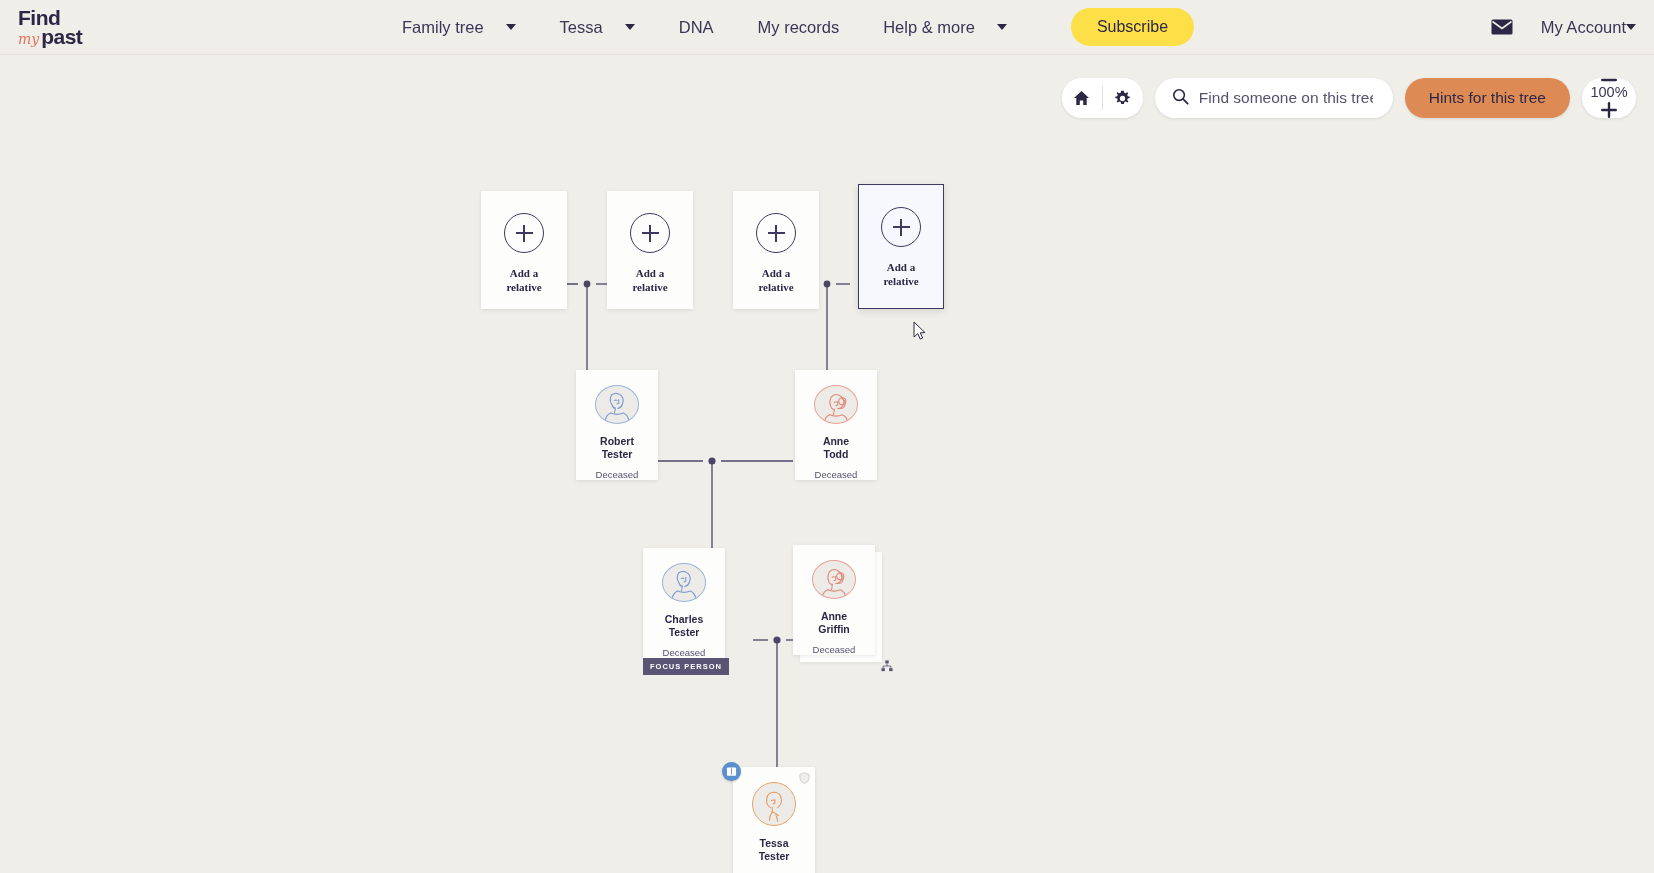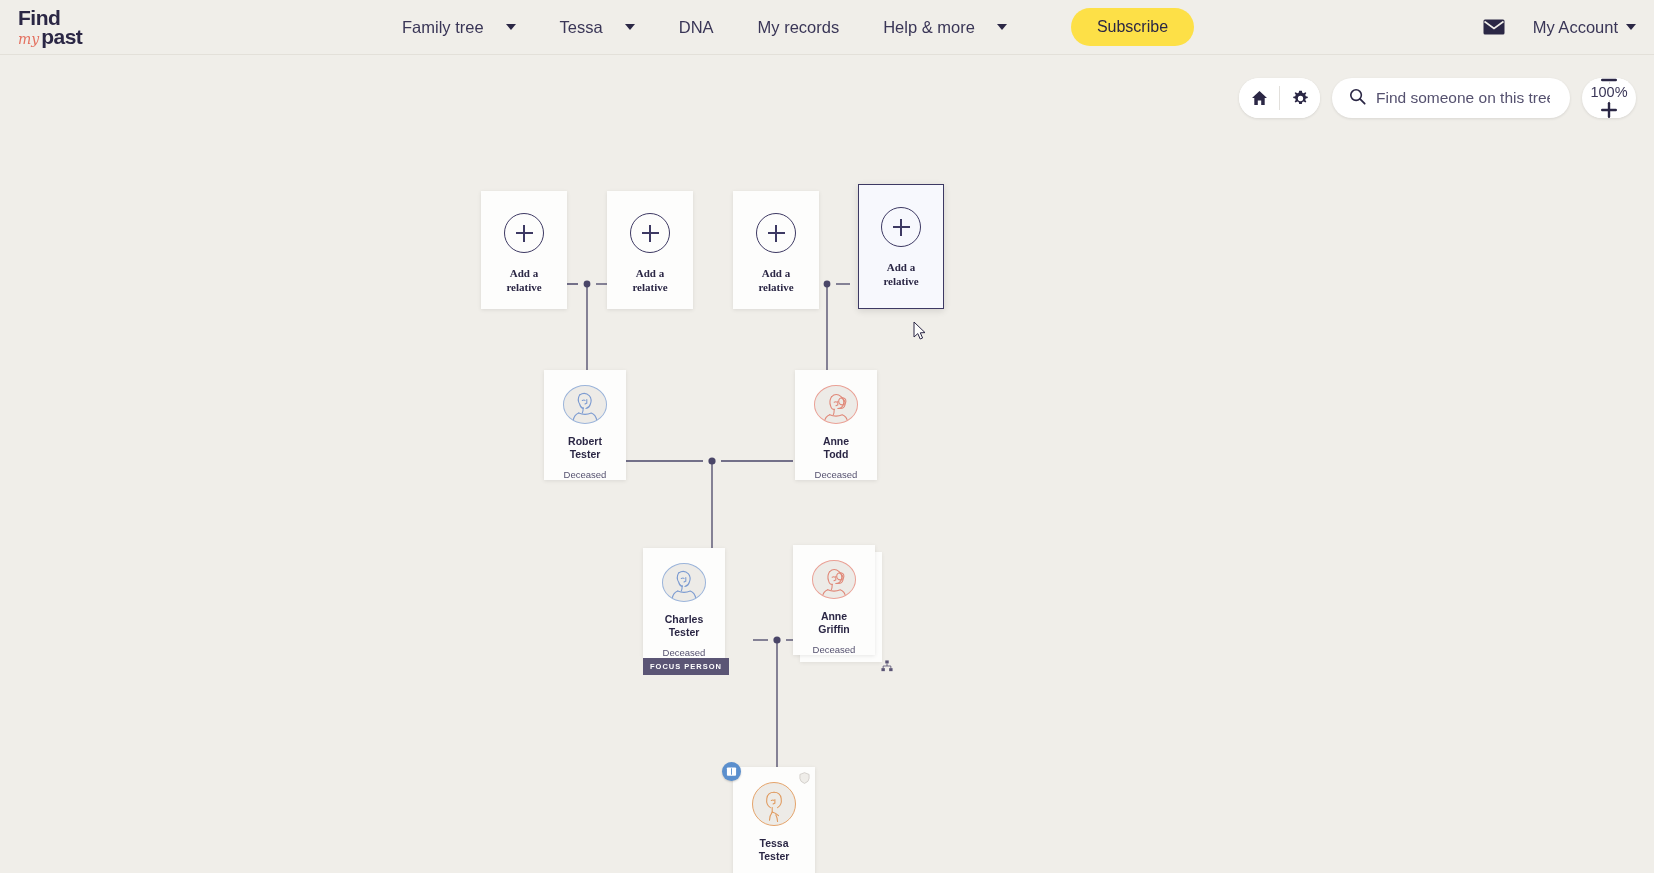--- a/index.html
+++ b/index.html
@@ -94,21 +94,20 @@
     position: absolute;
     right: 18px;
     display: flex;
     align-items: center;
     gap: 28px;
   }
   .mail-icon { cursor: pointer; display: flex; }
   .account {
     display: flex;
     align-items: center;
-    gap: 8px;
     font-size: 16.5px;
     color: #3A3657;
     cursor: pointer;
   }
 
   
   .toolbar {
     position: absolute;
     top: 78px;
     right: 18px;
@@ -379,20 +378,21 @@
   <div class="search-pill">
     <span>
       <svg width="17" height="17" viewBox="0 0 18 18">
         <circle cx="7.5" cy="7.5" r="5.6" fill="none" stroke="#2B2745" stroke-width="1.7"></circle>
         <line x1="11.6" y1="11.6" x2="16.6" y2="16.6" stroke="#2B2745" stroke-width="1.9" stroke-linecap="round"></line>
       </svg>
     </span>
     <input type="text" placeholder="Find someone on this tree" style="">
   </div>
 
+  <button class="hints-btn">Hints for this tree</button>
 
   <div class="zoom-group">
     <button class="zoom-btn">
       <svg width="16" height="4" viewBox="0 0 16 4">
         <rect x="0" y="0.8" width="16" height="2.4" rx="1.2" fill="#2B2745"></rect>
       </svg>
     </button>
     <div class="divider-v"></div>
     <div class="zoom-level">100%</div>
     <div class="divider-v"></div>
@@ -459,21 +459,21 @@
   </div>
 
   <div class="card addcard hovered" style="left:858px; top:129px; height:125px;">
     <div class="plus-circle"></div>
     <div class="add-label">
       <span>Add a</span><br>
       <span>relative</span>
     </div>
   </div>
 
-  <div class="card person" style="left:544px; top:315px;">
+  <div class="card person" style="left:576px; top:315px;">
     <div class="avatar male">
       <svg width="36" height="36" viewBox="0 0 40 40">
         <g stroke="#7C9BD1" stroke-width="1.2" fill="none" stroke-linecap="round">
           <path d="M14 10 q6-4 11 1 q3 4 1 9 q-1 4-5 5"></path>
           <path d="M14 10 q-3 5 0 10 q1 4 4 5"></path>
           <path d="M18 24 q0 4-1 6"></path>
           <path d="M13 30 q7 3 14 0 q5 2 6 8"></path>
           <path d="M13 30 q-5 2-6 8"></path>
           <path d="M17 16 q2-1 3 0"></path>
           <path d="M22 15 l0 4 -2 1"></path>

